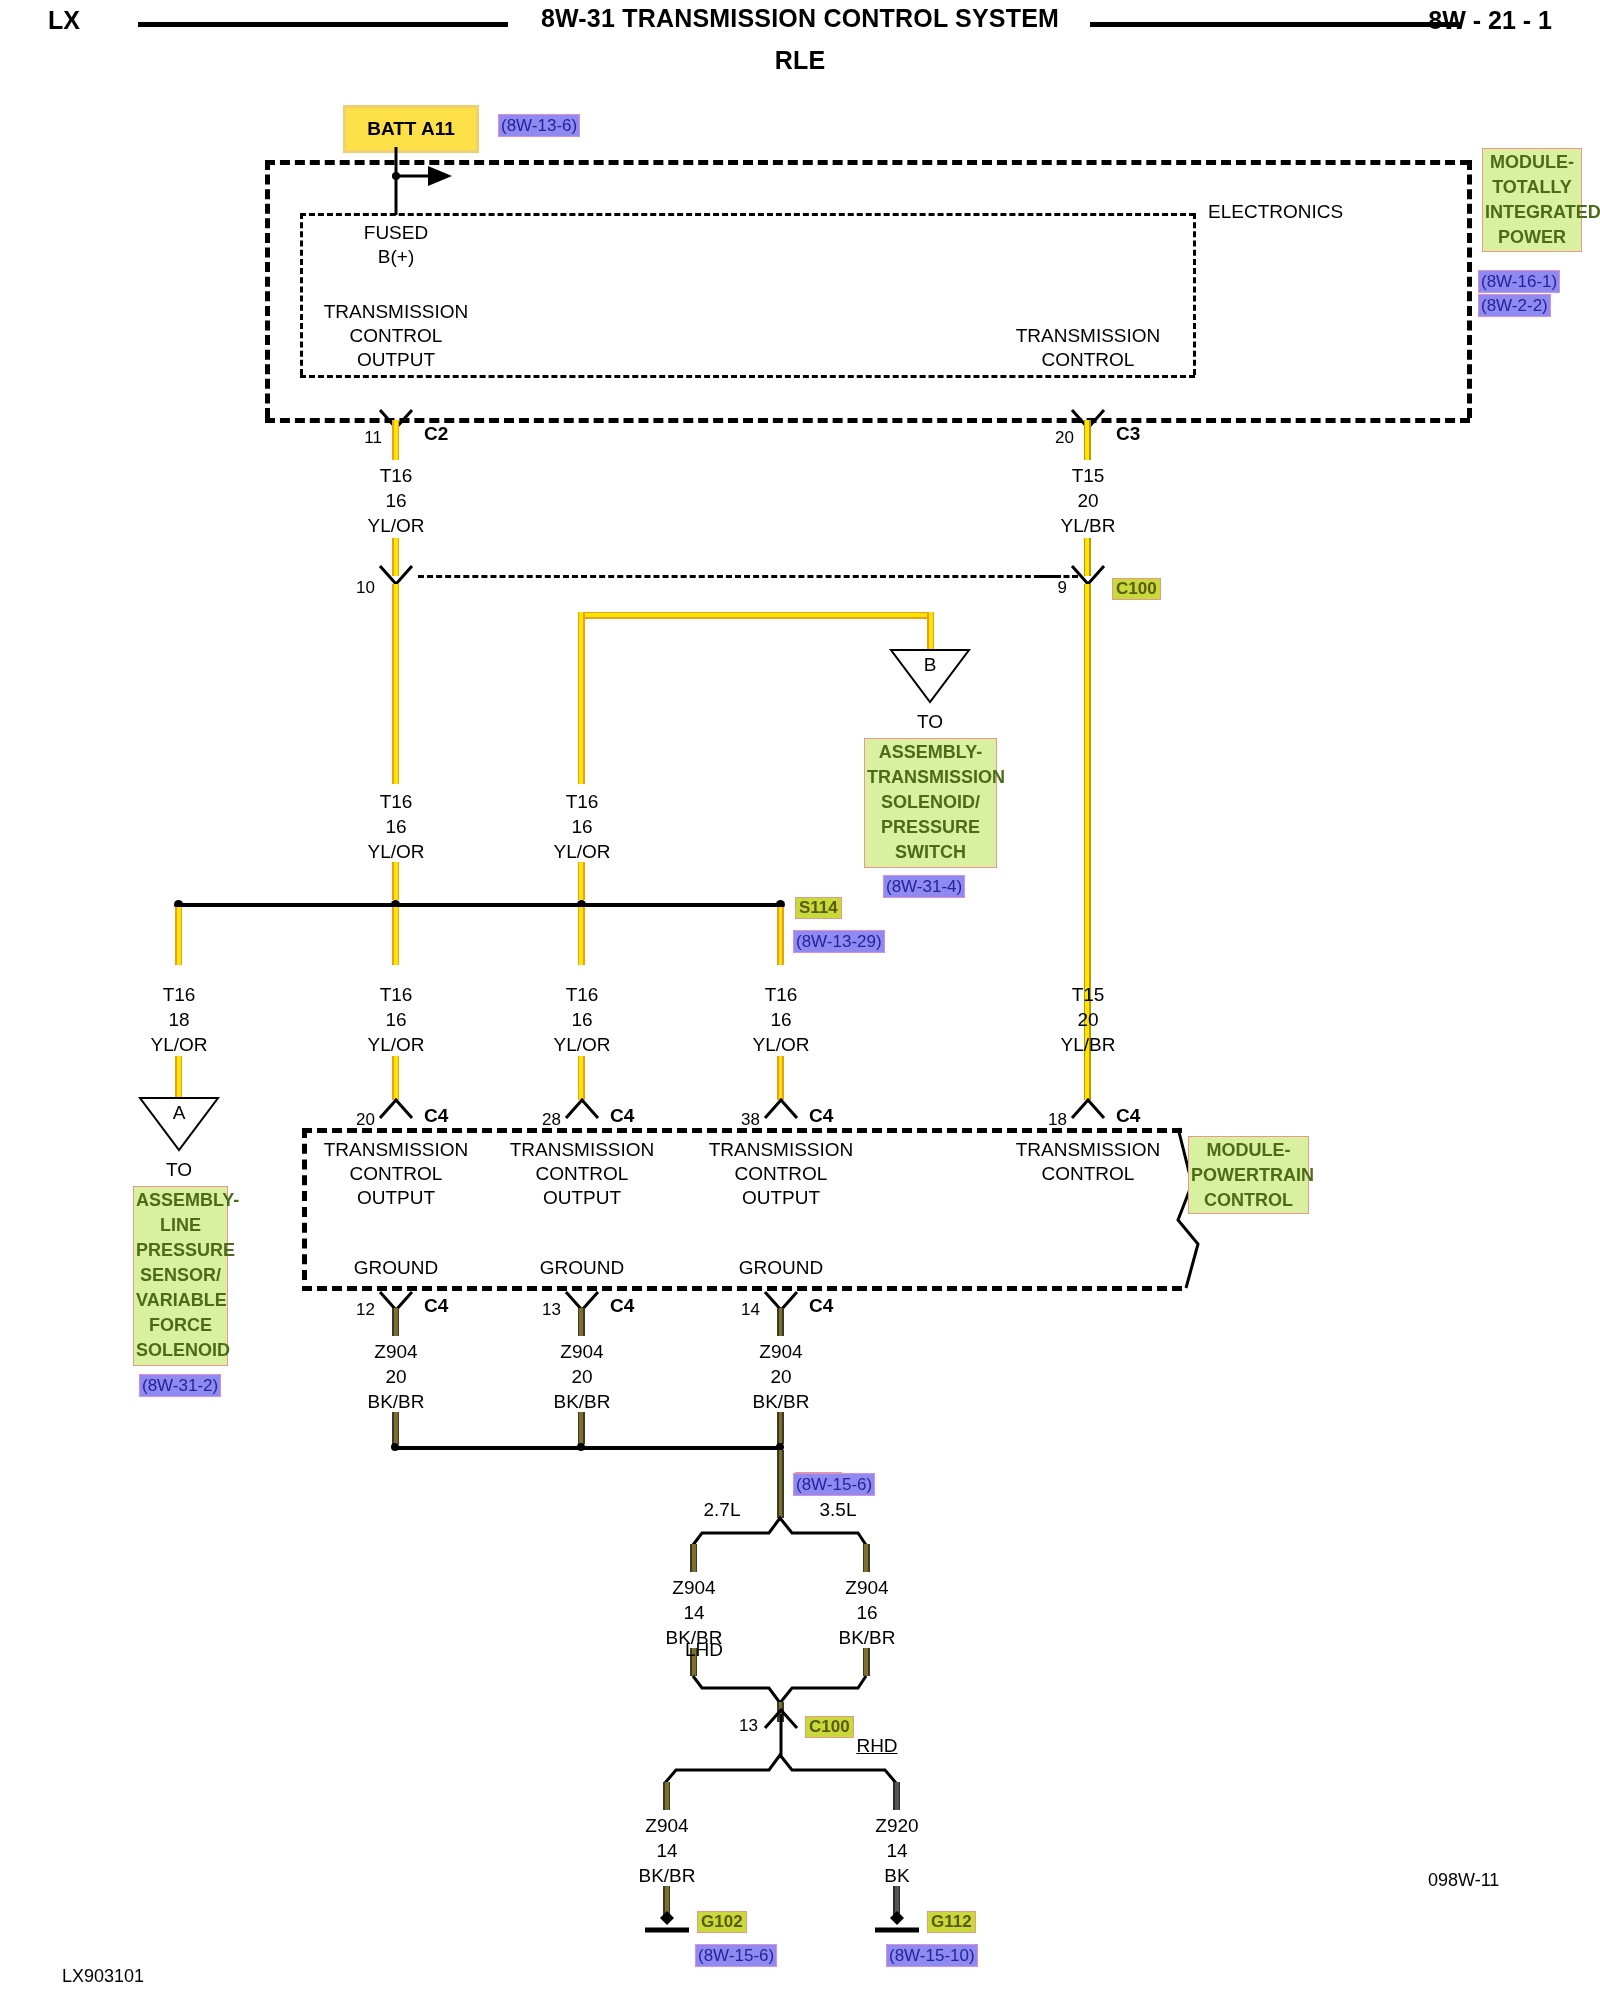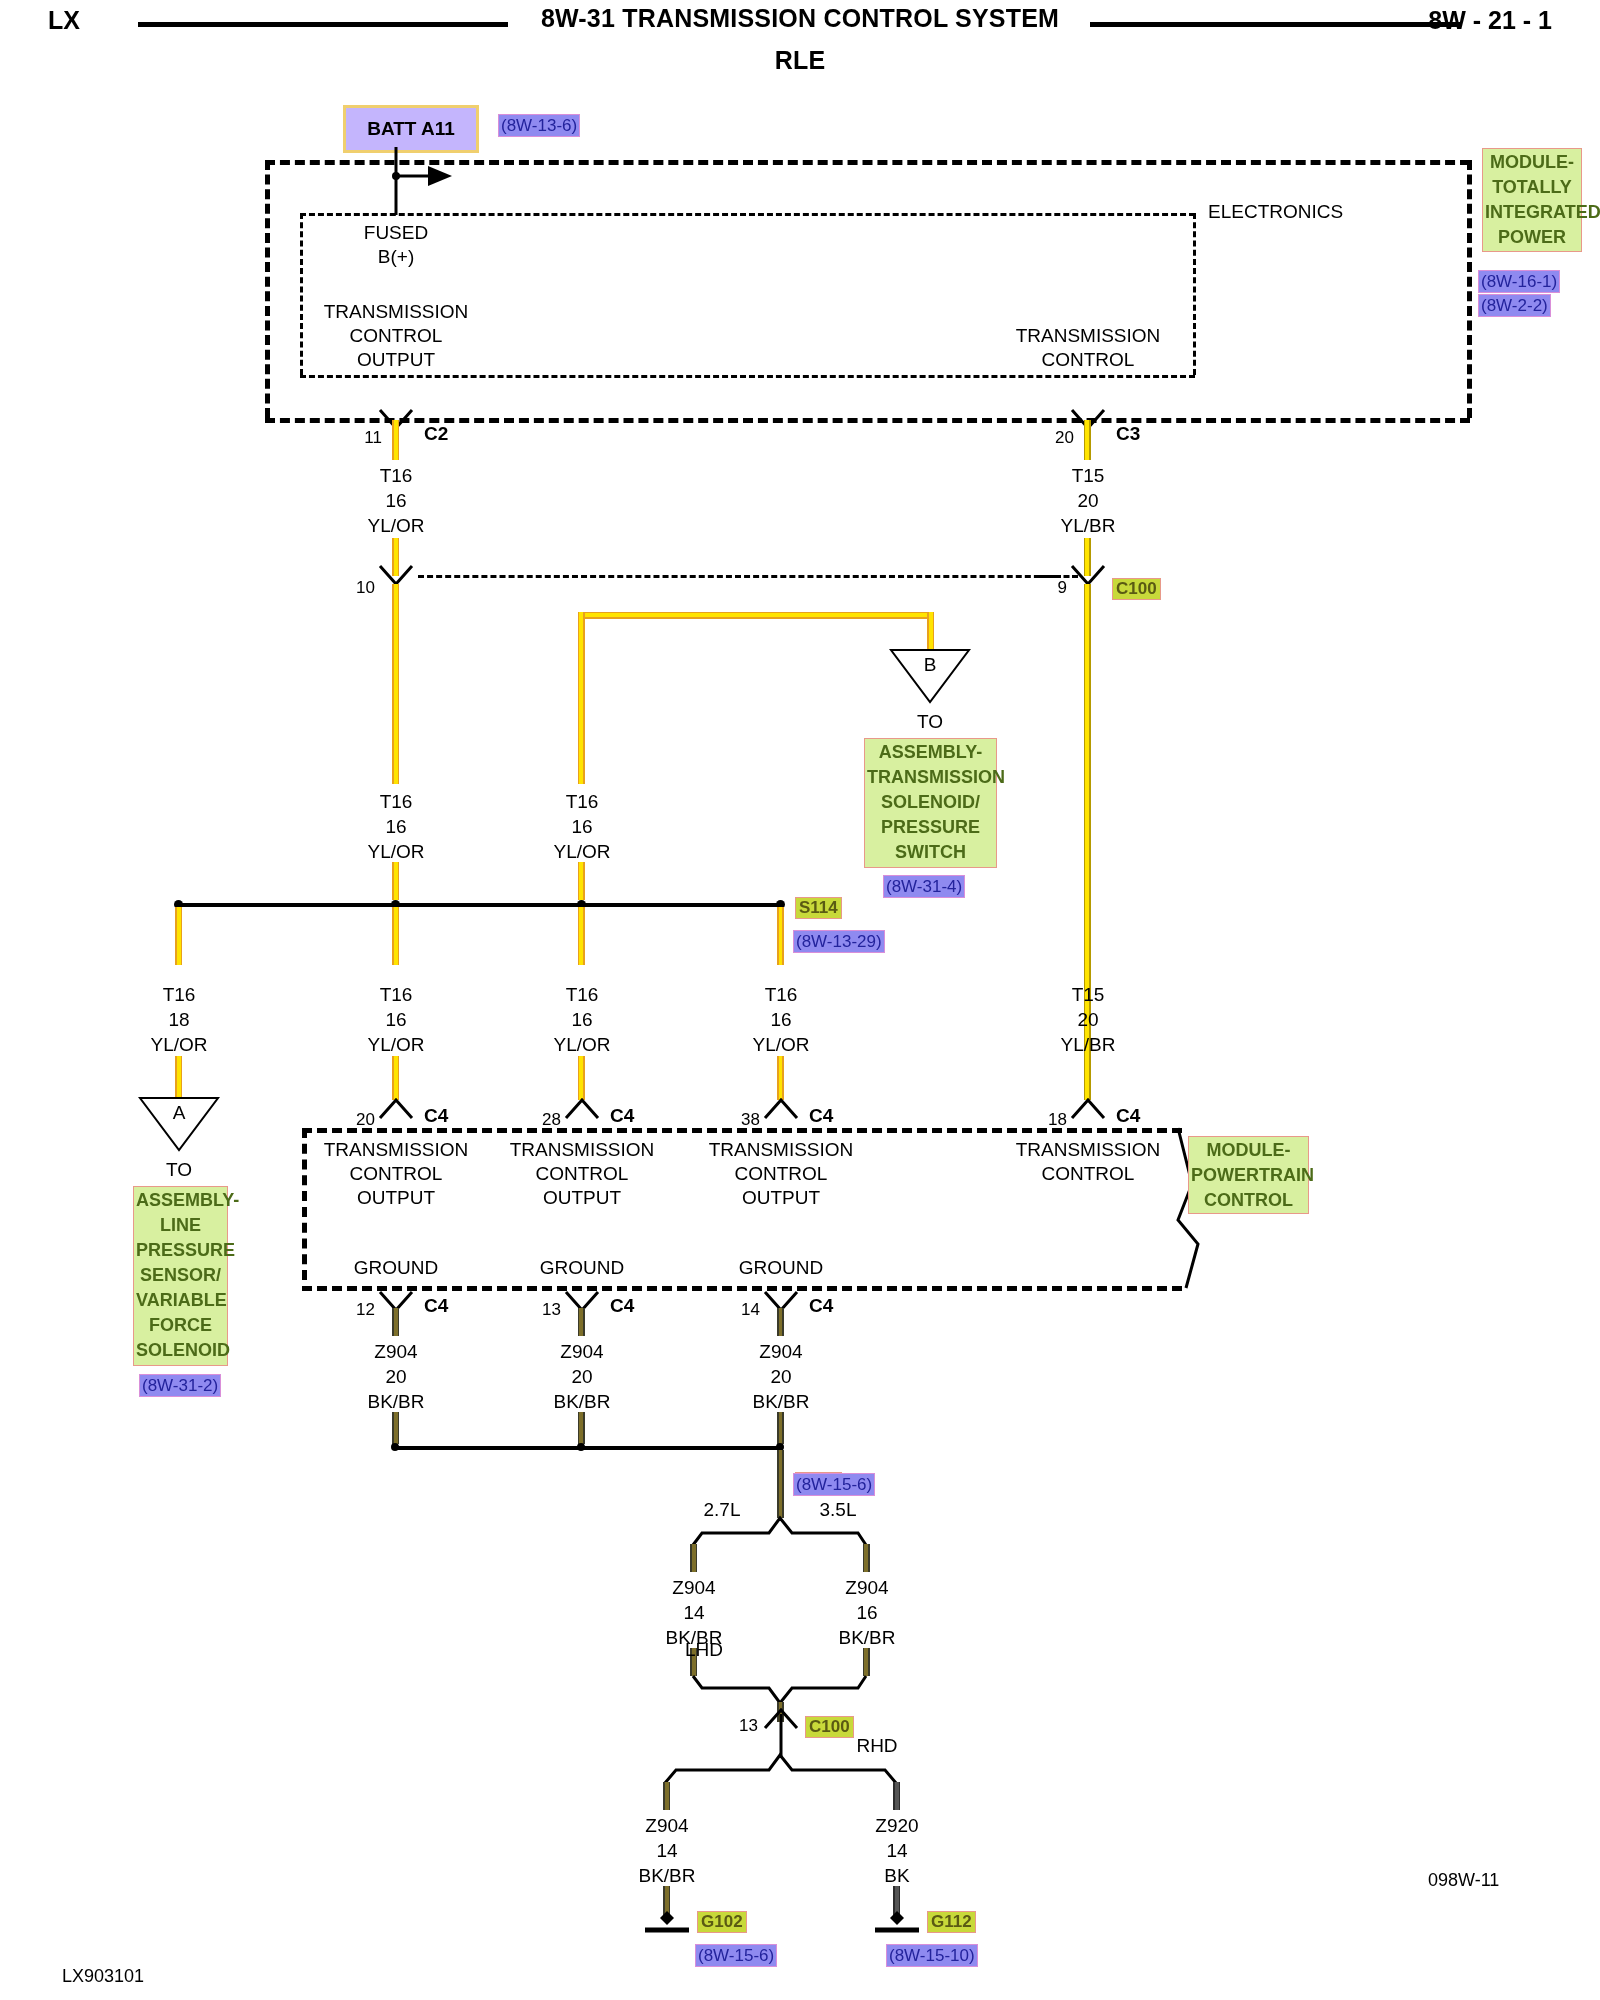--- a/index.html
+++ b/index.html
@@ -49,21 +49,21 @@
   
   .dash-h{position:absolute;height:0;border-top:5px dashed #000;}
   .dash-v{position:absolute;width:0;border-left:5px dashed #000;}
   .dash-h-thin{position:absolute;height:0;border-top:3px dashed #000;}
   .dash-v-thin{position:absolute;width:0;border-left:3px dashed #000;}
 
   
   .batt-box{
     position:absolute;
     border:3px solid #f0cf6e;
-    background:#c4b5fd;
+    background:#fde047;
     display:flex;align-items:center;justify-content:center;
     font-size:19px;font-weight:bold;
   }
   .greenbox{
     position:absolute;
     background:#d8f0a0;
     border:1.5px solid #e8998a;
     color:#4c6b18;
     font-weight:bold;
     font-size:18px;
@@ -435,21 +435,21 @@
     <polyline points="-16,22 0,4 16,22" stroke-width="3"></polyline>
     <line x1="0" y1="8" x2="0" y2="52" stroke-width="3"></line>
   </svg>
   <div class="txt r small" style="left:758px;top:1716px;">13</div>
   <div class="connlbl" style="left:805px;top:1716px;">C100</div>
 
   <svg class="ov" style="left:0;top:0;width:1600px;height:2000px;">
     <polyline points="665,1783 676,1770 769,1770 780,1755 792,1770 885,1770 896,1783" stroke-width="3"></polyline>
   </svg>
   <div class="txt c" style="left:704px;top:1640px;">LHD</div>
-  <div class="txt c" style="left:877px;top:1736px;">RHD</div>
+  <div class="txt c" style="left:877px;top:1736px;text-decoration:underline;">RHD</div>
 
   <div class="wire wire-bkbr-v" style="left:663px;top:1782px;height:28px;"></div>
   <div class="wire wire-bk-v" style="left:893px;top:1782px;height:28px;"></div>
 
   <div class="txt c" style="left:667px;top:1816px;">Z904</div>
   <div class="txt c" style="left:667px;top:1841px;">14</div>
   <div class="txt c" style="left:667px;top:1866px;">BK/BR</div>
 
   <div class="txt c" style="left:897px;top:1816px;">Z920</div>
   <div class="txt c" style="left:897px;top:1841px;">14</div>

